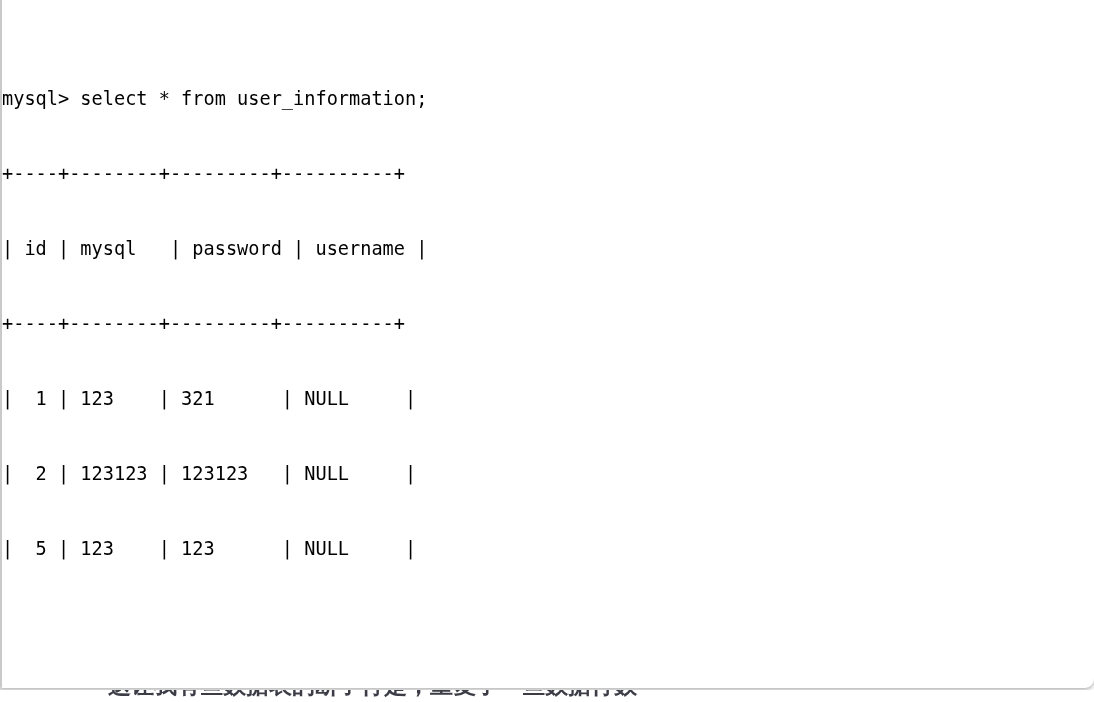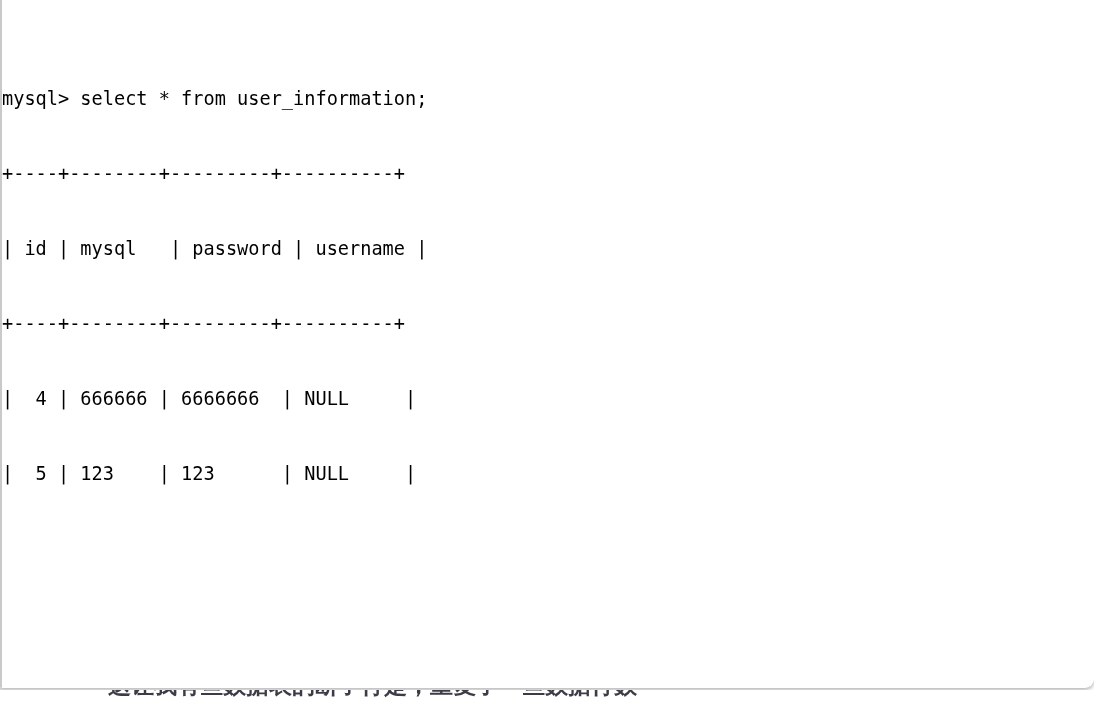--- a/index.html
+++ b/index.html
@@ -96,21 +96,22 @@
 
   <div id="terminal">
     <div id="left-edge"></div>
 
     <div id="console">
 
       <div class="line">mysql&gt; select * from user_information;</div>
       <div class="line">+----+--------+---------+----------+</div>
       <div class="line">| id | mysql   | password | username |</div>
       <div class="line">+----+--------+---------+----------+</div>
-      <div class="line">|  4 | 666666 | 6666666  | NULL     |</div>
+      <div class="line">|  1 | 123    | 321      | NULL     |</div>
+      <div class="line">|  2 | 123123 | 123123   | NULL     |</div>
       <div class="line">|  5 | 123    | 123      | NULL     |</div>
       
       
       
 
       
       
       
       
       

